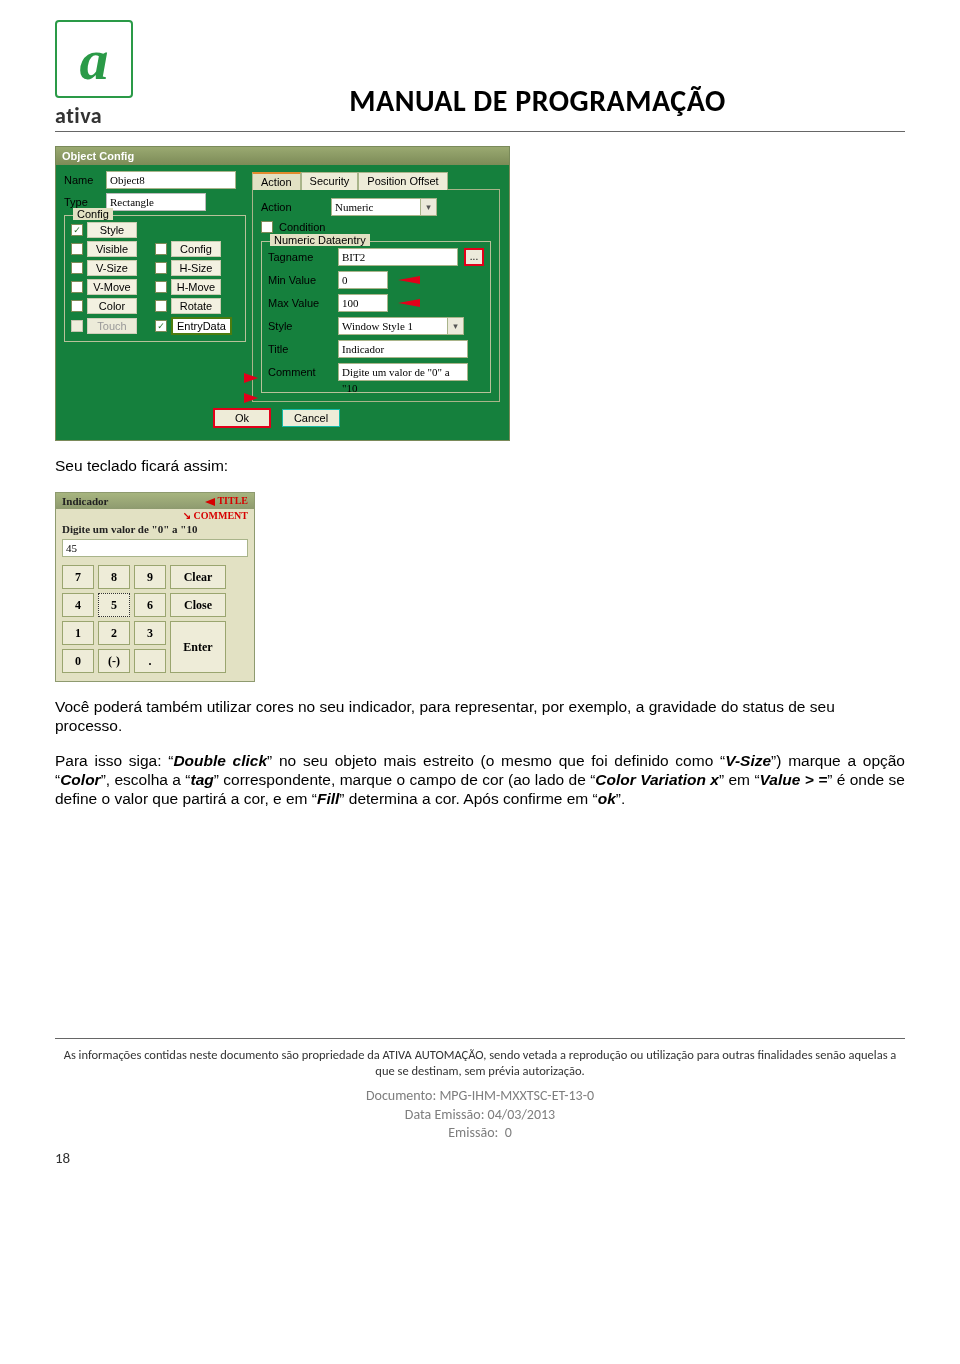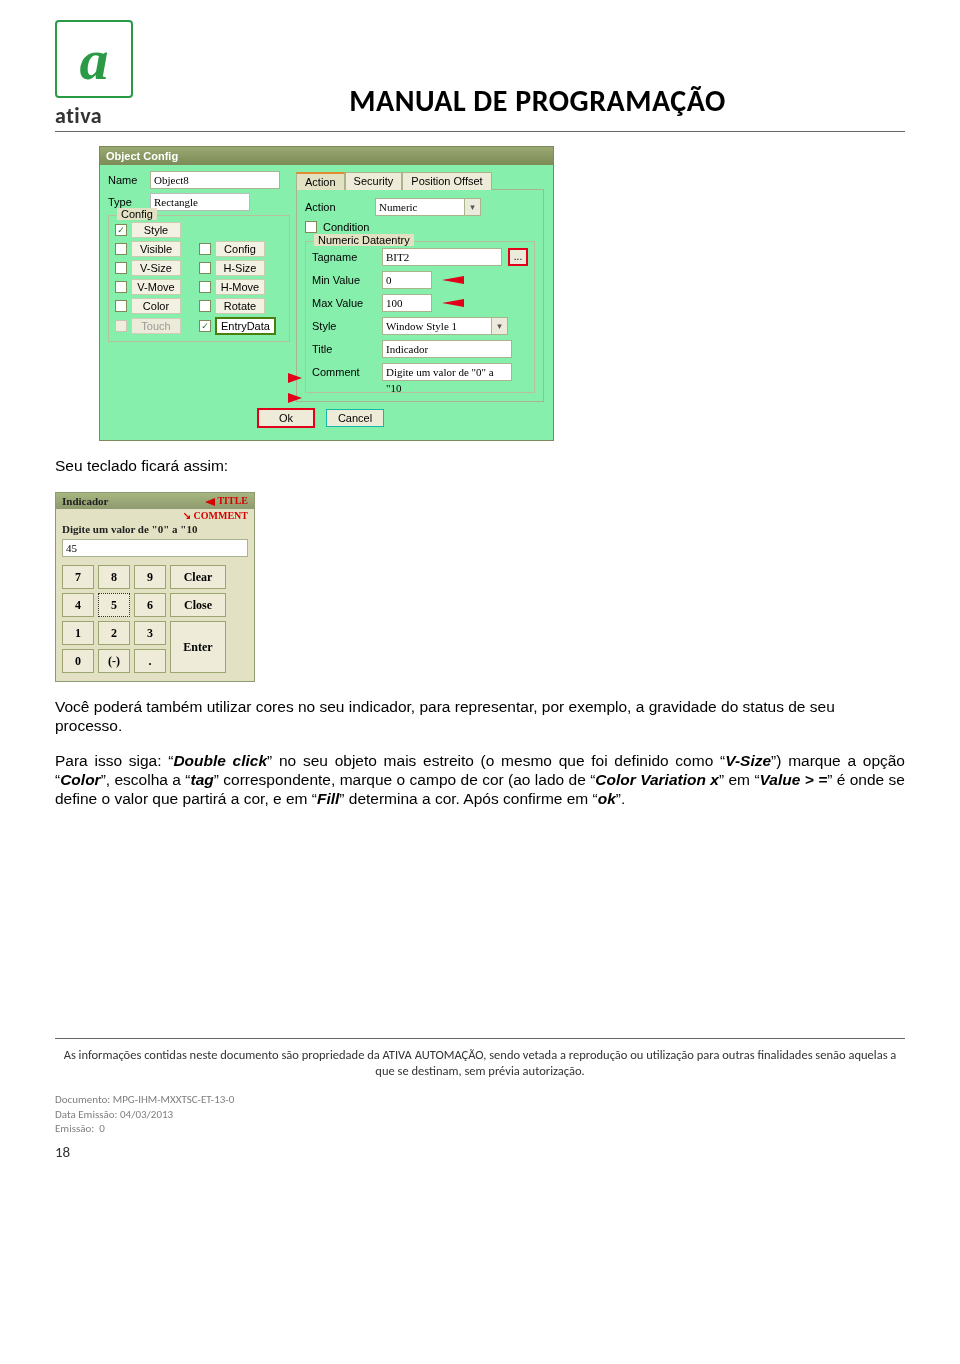--- a/index.html
+++ b/index.html
@@ -19,25 +19,24 @@
   }
   .logo-glyph { font-size: 58px; font-weight: bold; color: #2a9a47; font-style: italic; font-family: Georgia, serif; }
   .logo-text { font-size: 22px; font-weight: bold; color: #333; letter-spacing: 0.5px; margin-top: 4px; }
   .page-title { font-size: 30px; font-weight: 800; flex: 1; text-align: center; letter-spacing: 0.5px; margin-bottom: 10px; }
   hr.rule { border: none; border-top: 1px solid #666; margin: 2px 0 14px 0; }
 
   
   .winxp {
     font-family: Tahoma, Arial, sans-serif;
     font-size: 11px;
-    background: #86efac;
+    background: #15803d;
     border: 1px solid #7a8a5a;
     width: 455px;
     position: relative;
-    margin-left: 44px;
   }
   .titlebar {
     background: linear-gradient(#9aa971, #7c8b57);
     color: #fff; font-weight: bold;
     padding: 3px 6px; font-size: 11px;
   }
   .oc-body { padding: 6px 20px 10px 8px; }
   .oc-top { display: flex; gap: 6px; }
   .oc-left { width: 185px; }
   .oc-right { flex: 1; }
@@ -111,22 +110,22 @@
   .kp-comment { padding:0 6px 2px 6px; font-weight:bold; color:#222;}
   .kp-display { margin:2px 6px 4px 6px; }
   .kp-display .txt { width:100%; height:18px; }
   .kp-grid { display:grid; grid-template-columns: 32px 32px 32px 56px; gap:4px; padding:4px 6px 8px 6px; }
   .kp-btn { border:1px solid #9aa56f; background:#eeecd8; text-align:center; font-weight:bold; height:24px; line-height:22px; font-size:12px;}
   .kp-btn.lg { grid-row: span 2; height:52px; line-height:50px;}
   .kp-btn.sel { border:1px dotted #333; }
 
   
   .footer-sep { border:none; border-top:1px solid #666; margin-top:230px; }
-  .footer-note { font-size:12.5px; color:#333; text-align:center; margin:4px 0 14px 0; font-family:Calibri,Arial,sans-serif; line-height:1.25;}
-  .doc-meta { text-align:left; font-size:11px; color:#7e7e7e; font-family:Calibri,Arial,sans-serif; line-height:1.35;}
+  .footer-note { font-size:12.5px; color:#333; text-align:center; margin:4px 0 8px 0; font-family:Calibri,Arial,sans-serif; line-height:1.25;}
+  .doc-meta { text-align:center; font-size:14px; color:#7e7e7e; font-family:Calibri,Arial,sans-serif; line-height:1.35;}
   .pg { font-size:15px; color:#333; margin-top:6px;}
 </style>
 </head>
 <body>
 
 <div class="header-row">
   <div class="logo-box">
     <div class="logo-square">
       <span class="logo-glyph">a</span>
     </div>

